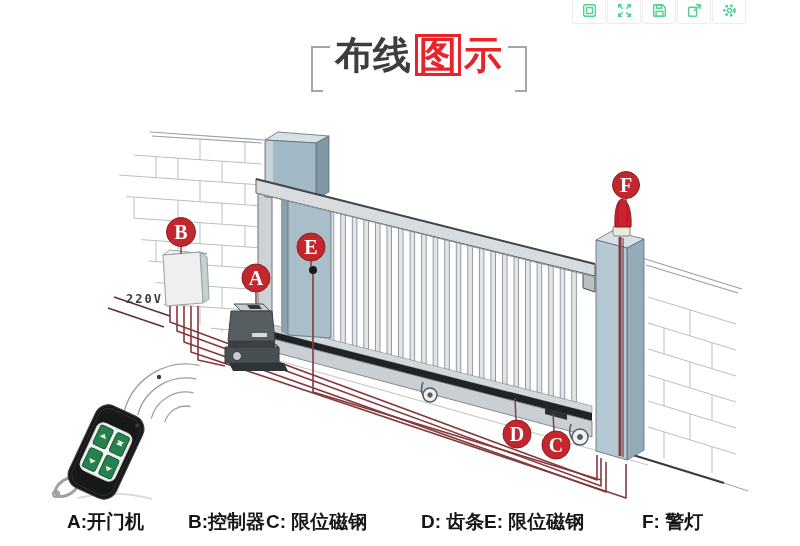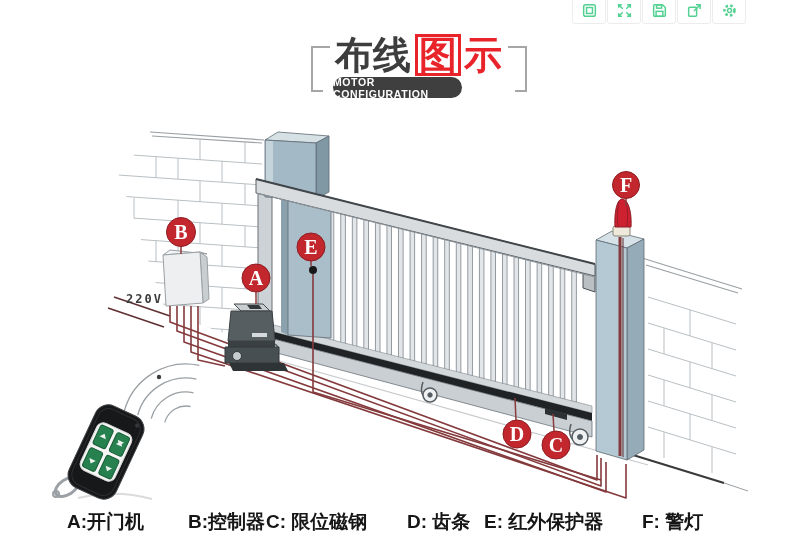--- a/index.html
+++ b/index.html
@@ -18,21 +18,21 @@
   #brk-r1{left:492px;top:46px;width:17px;height:31px;border-right:2px solid #a6a6a6;border-top:2px solid #a6a6a6;}
   #brk-r2{left:499px;top:77px;width:10px;height:13px;border-right:2px solid #a6a6a6;border-bottom:2px solid #a6a6a6;}
   #title-text{position:absolute;left:319px;top:33px;font-size:38px;font-weight:700;line-height:44px;white-space:nowrap;}
   #title-dark{color:#3d3d3d;}
   #title-boxed{color:#e8232a;border:3px solid #e8232a;padding:0 1px;margin:0 3px 0 4px;display:inline-block;line-height:36px;}
   #title-red{color:#e8232a;}
   #title-pill{position:absolute;left:317px;top:77px;width:129px;height:21px;background:#3f3f3f;border-radius:11px;
               color:#fff;font-size:10.5px;font-weight:700;letter-spacing:.6px;display:flex;align-items:center;justify-content:center;}
   
   .lg{position:absolute;top:509px;font-size:19px;font-weight:700;color:#161616;white-space:nowrap;}
-  #lg-a{left:67px;} #lg-b{left:188px;} #lg-c{left:266px;} #lg-d{left:407px;} #lg-e{left:484px;} #lg-f{left:642px;text-align:center;}
+  #lg-a{left:67px;} #lg-b{left:188px;} #lg-c{left:266px;} #lg-d{left:421px;} #lg-e{left:484px;} #lg-f{left:642px;text-align:center;}
   
   #diagram{position:absolute;left:0;top:0;}
   text.lbl{font-family:"Liberation Serif","DejaVu Serif",serif;font-weight:700;font-size:20px;fill:#fff;}
   text.volt{font-family:"DejaVu Sans Mono","Liberation Mono",monospace;font-size:12px;font-weight:700;fill:#3b3b3b;letter-spacing:2px;}
 </style>
 </head>
 <body>
 
 <div id="stage">
 
@@ -78,23 +78,20 @@
         </span>
     </div>
   </div>
 
   <div id="title-wrap">
     <div class="brk" id="brk-l1"></div>
     <div class="brk" id="brk-l2"></div>
     <div class="brk" id="brk-r1"></div>
     <div class="brk" id="brk-r2"></div>
     <div id="title-text"><span id="title-dark">布线</span><span id="title-boxed">图</span><span id="title-red">示</span></div>
-    <div id="title-pill">
-        <span>MOTOR CONFIGURATION</span>
-      </div>
   </div>
 
   <svg id="diagram" width="800" height="546" viewBox="0 0 800 546">
     <defs>
       <clipPath id="clip-lwall">
           <polygon points="152,136 262,143 262,346 166,313 118,172"></polygon>
         </clipPath>
       <clipPath id="clip-rwall">
           <polygon points="648,267 736,294 736,487 648,464"></polygon>
         </clipPath>
@@ -351,17 +348,17 @@
         <text class="lbl" x="626" y="192" text-anchor="middle">F</text>
       </g>
     </g>
   </svg>
 
   <div>
     <span class="lg" id="lg-a">A:开门机</span>
     <span class="lg" id="lg-b">B:控制器</span>
     <span class="lg" id="lg-c">C: 限位磁钢</span>
     <span class="lg" id="lg-d">D: 齿条</span>
-    <span class="lg" id="lg-e">E: 红外保护器</span>
+    <span class="lg" id="lg-e">E: 限位磁钢</span>
     <span class="lg" id="lg-f">F: 警灯</span>
   </div>
 
 </div>
 
 </body></html>

